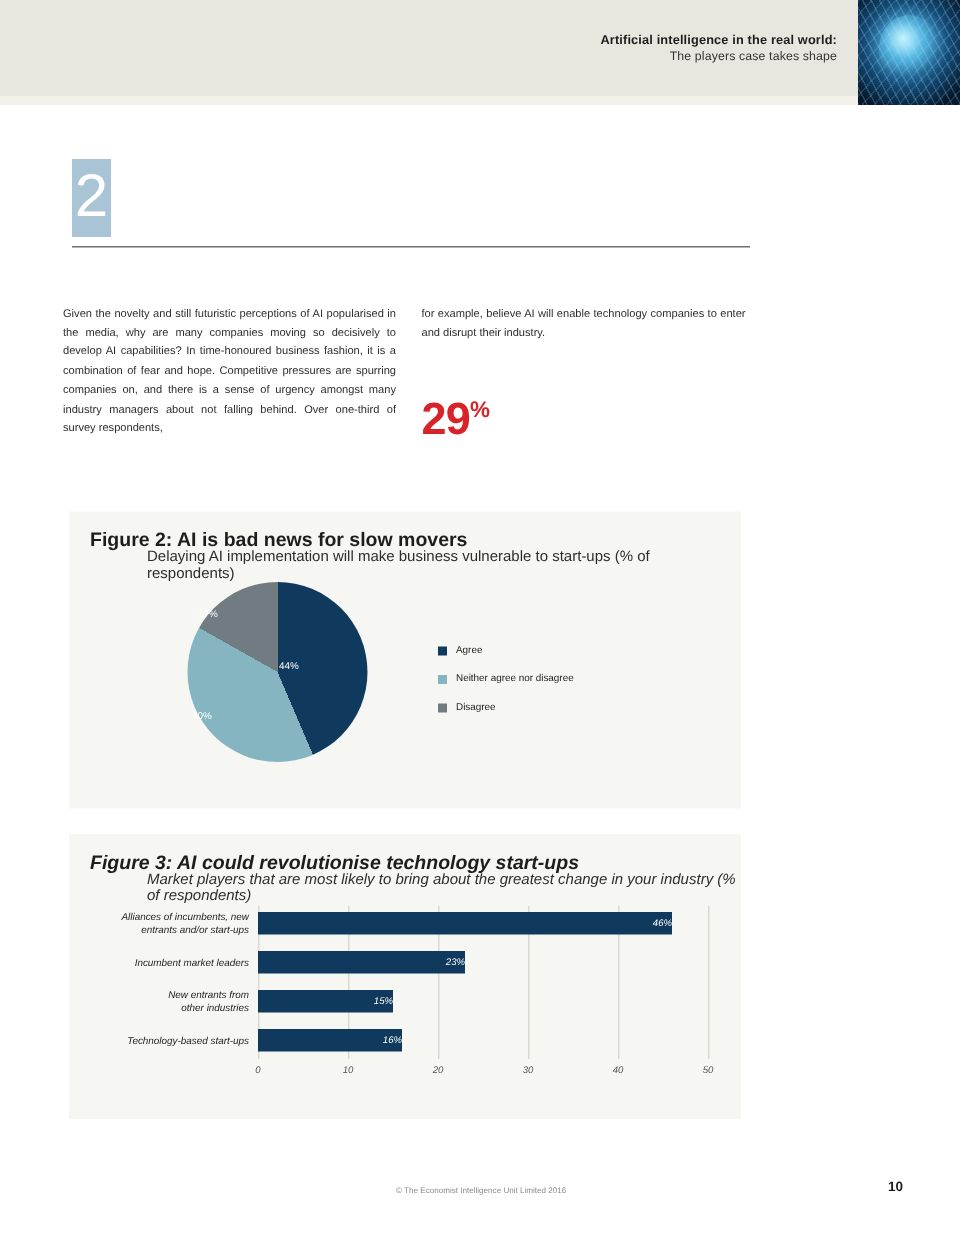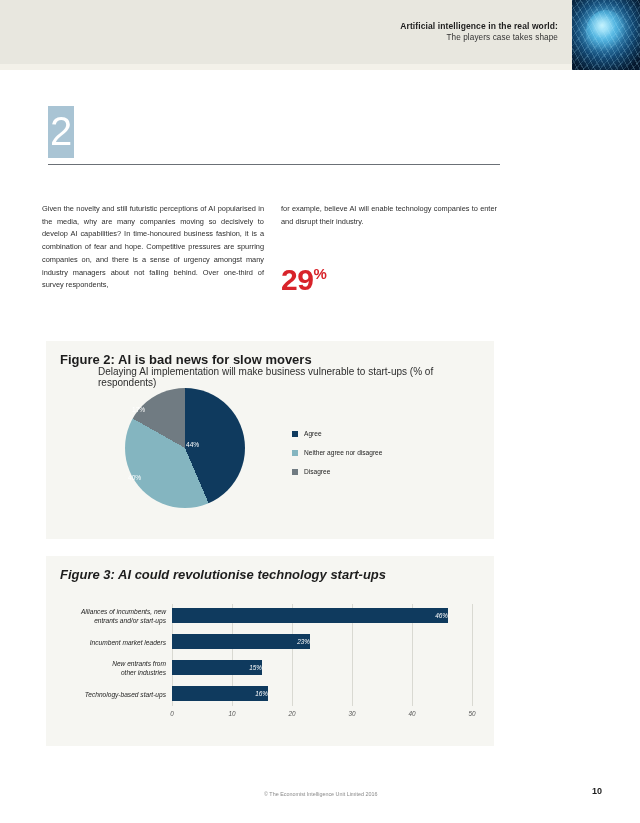--- a/index.html
+++ b/index.html
@@ -201,20 +201,21 @@
     </div>
     <div class="lg-row">
       <span class="lg-sw" style="background:#707b82"></span>
       <span class="lg-tx">Disagree</span>
     </div>
   </div>
 </div>
 
 <div class="fig fig3">
   <div class="fig-title">Figure 3: AI could revolutionise technology start-ups</div>
+  <div class="fig-sub">Market players that are most likely to bring about the greatest change in your industry (% of respondents)</div>
 
   <div class="bars">
     <div id="gridlines">
         <div class="grid-line" style="left: 112px;"></div>
         <div class="grid-line" style="left: 172px;"></div>
         <div class="grid-line" style="left: 232px;"></div>
         <div class="grid-line" style="left: 292px;"></div>
         <div class="grid-line" style="left: 352px;"></div>
         <div class="grid-line" style="left: 412px;"></div>
       </div>

